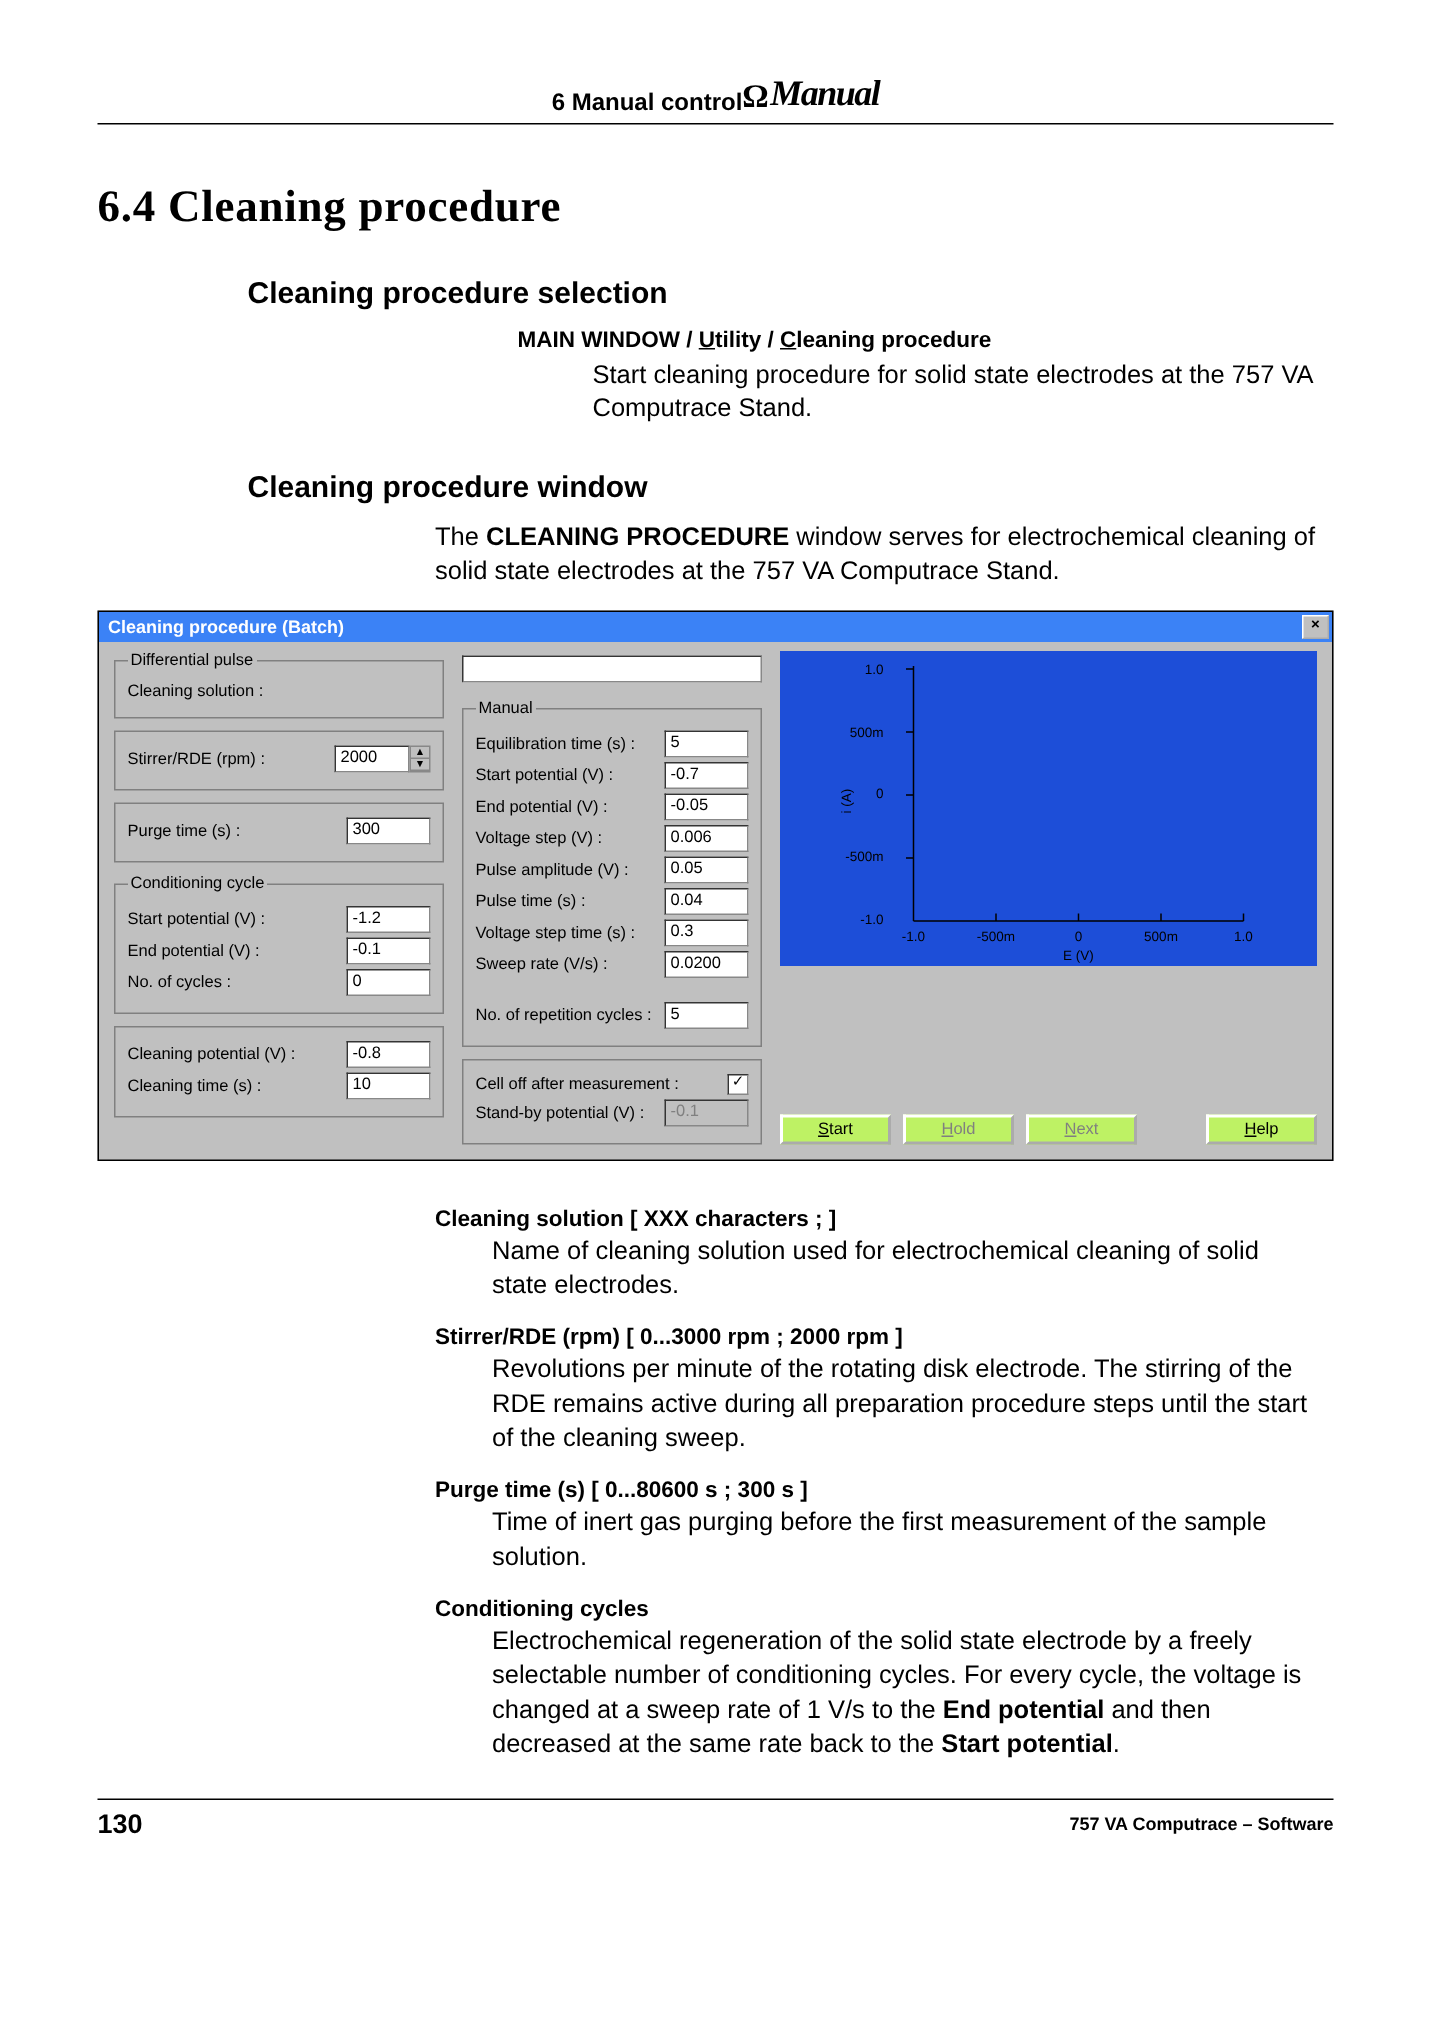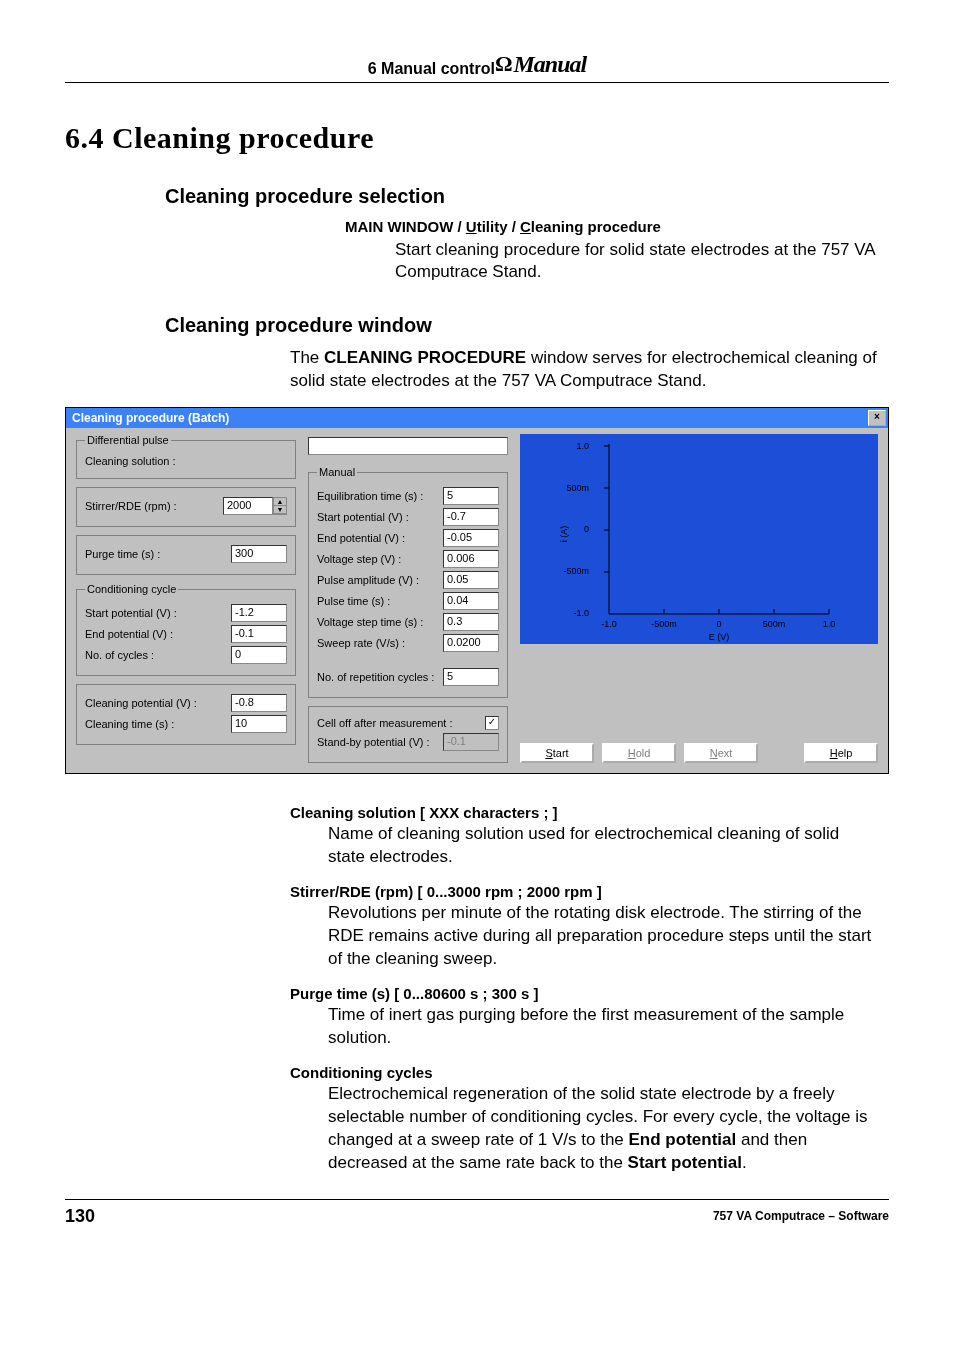--- a/index.html
+++ b/index.html
@@ -166,21 +166,21 @@
     border: none;
     height: 210px;
     position: relative;
   }
   .graph-svg { width: 100%; height: 100%; }
   .btns-row {
     display: flex; gap: 8px; margin-top: 16px;
   }
   .wbtn {
     border: 2px outset #fff;
-    background: #ffffff;
+    background: #bef264;
     padding: 2px 12px;
     font-size: 11px;
     min-width: 46px;
     text-align: center;
   }
   .wbtn.disabled { color: #808080; }
   .wbtn u { text-decoration: underline; }
 
   
   .param-block { padding-left: 225px; padding-right: 10px; margin-bottom: 14px; }

